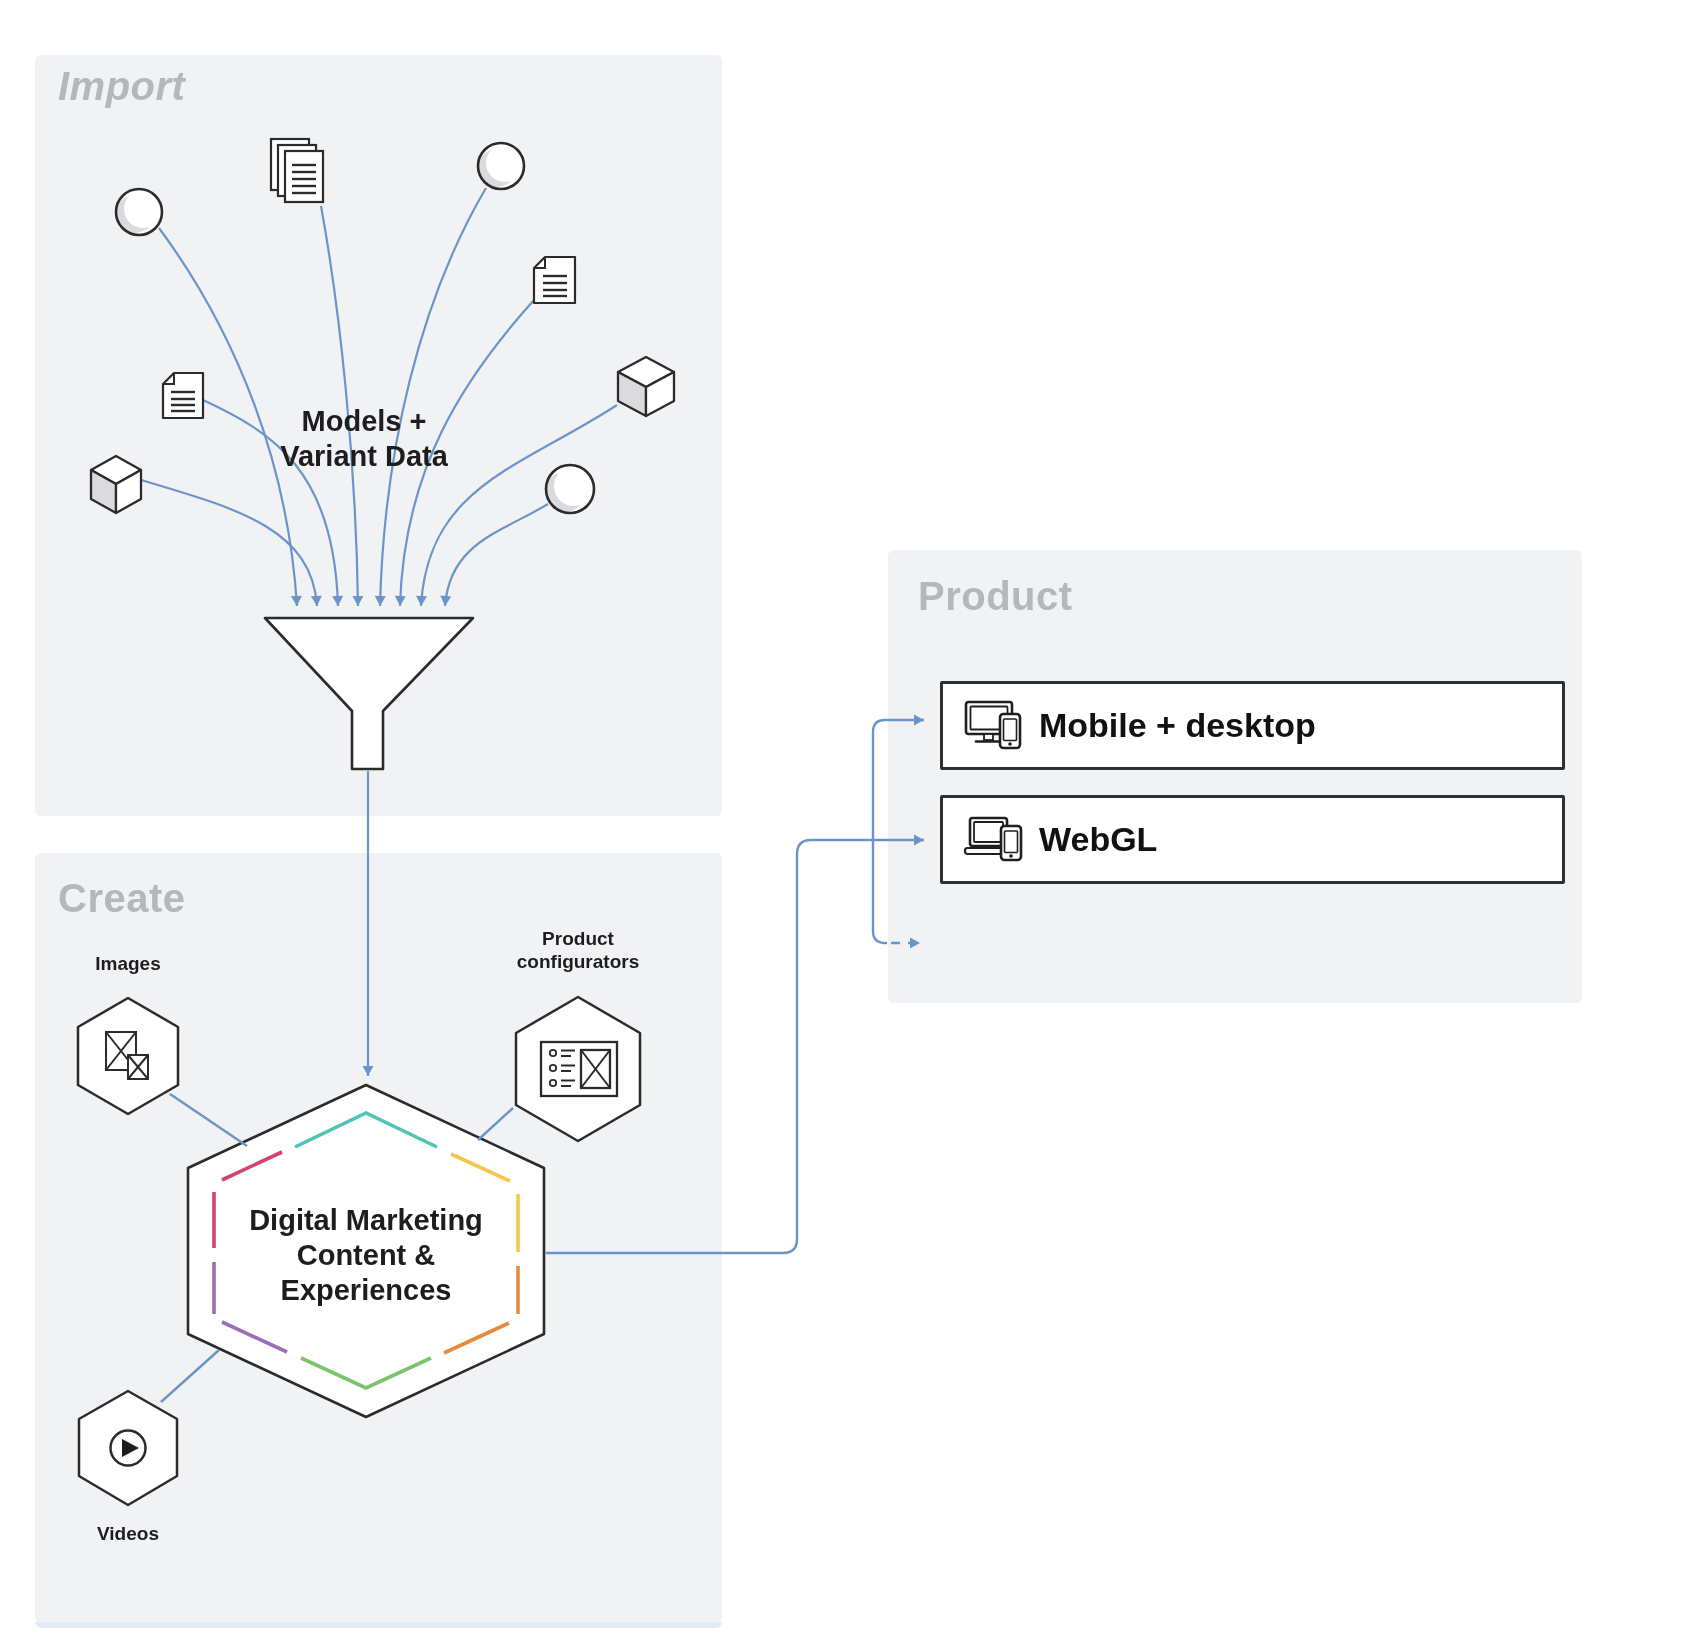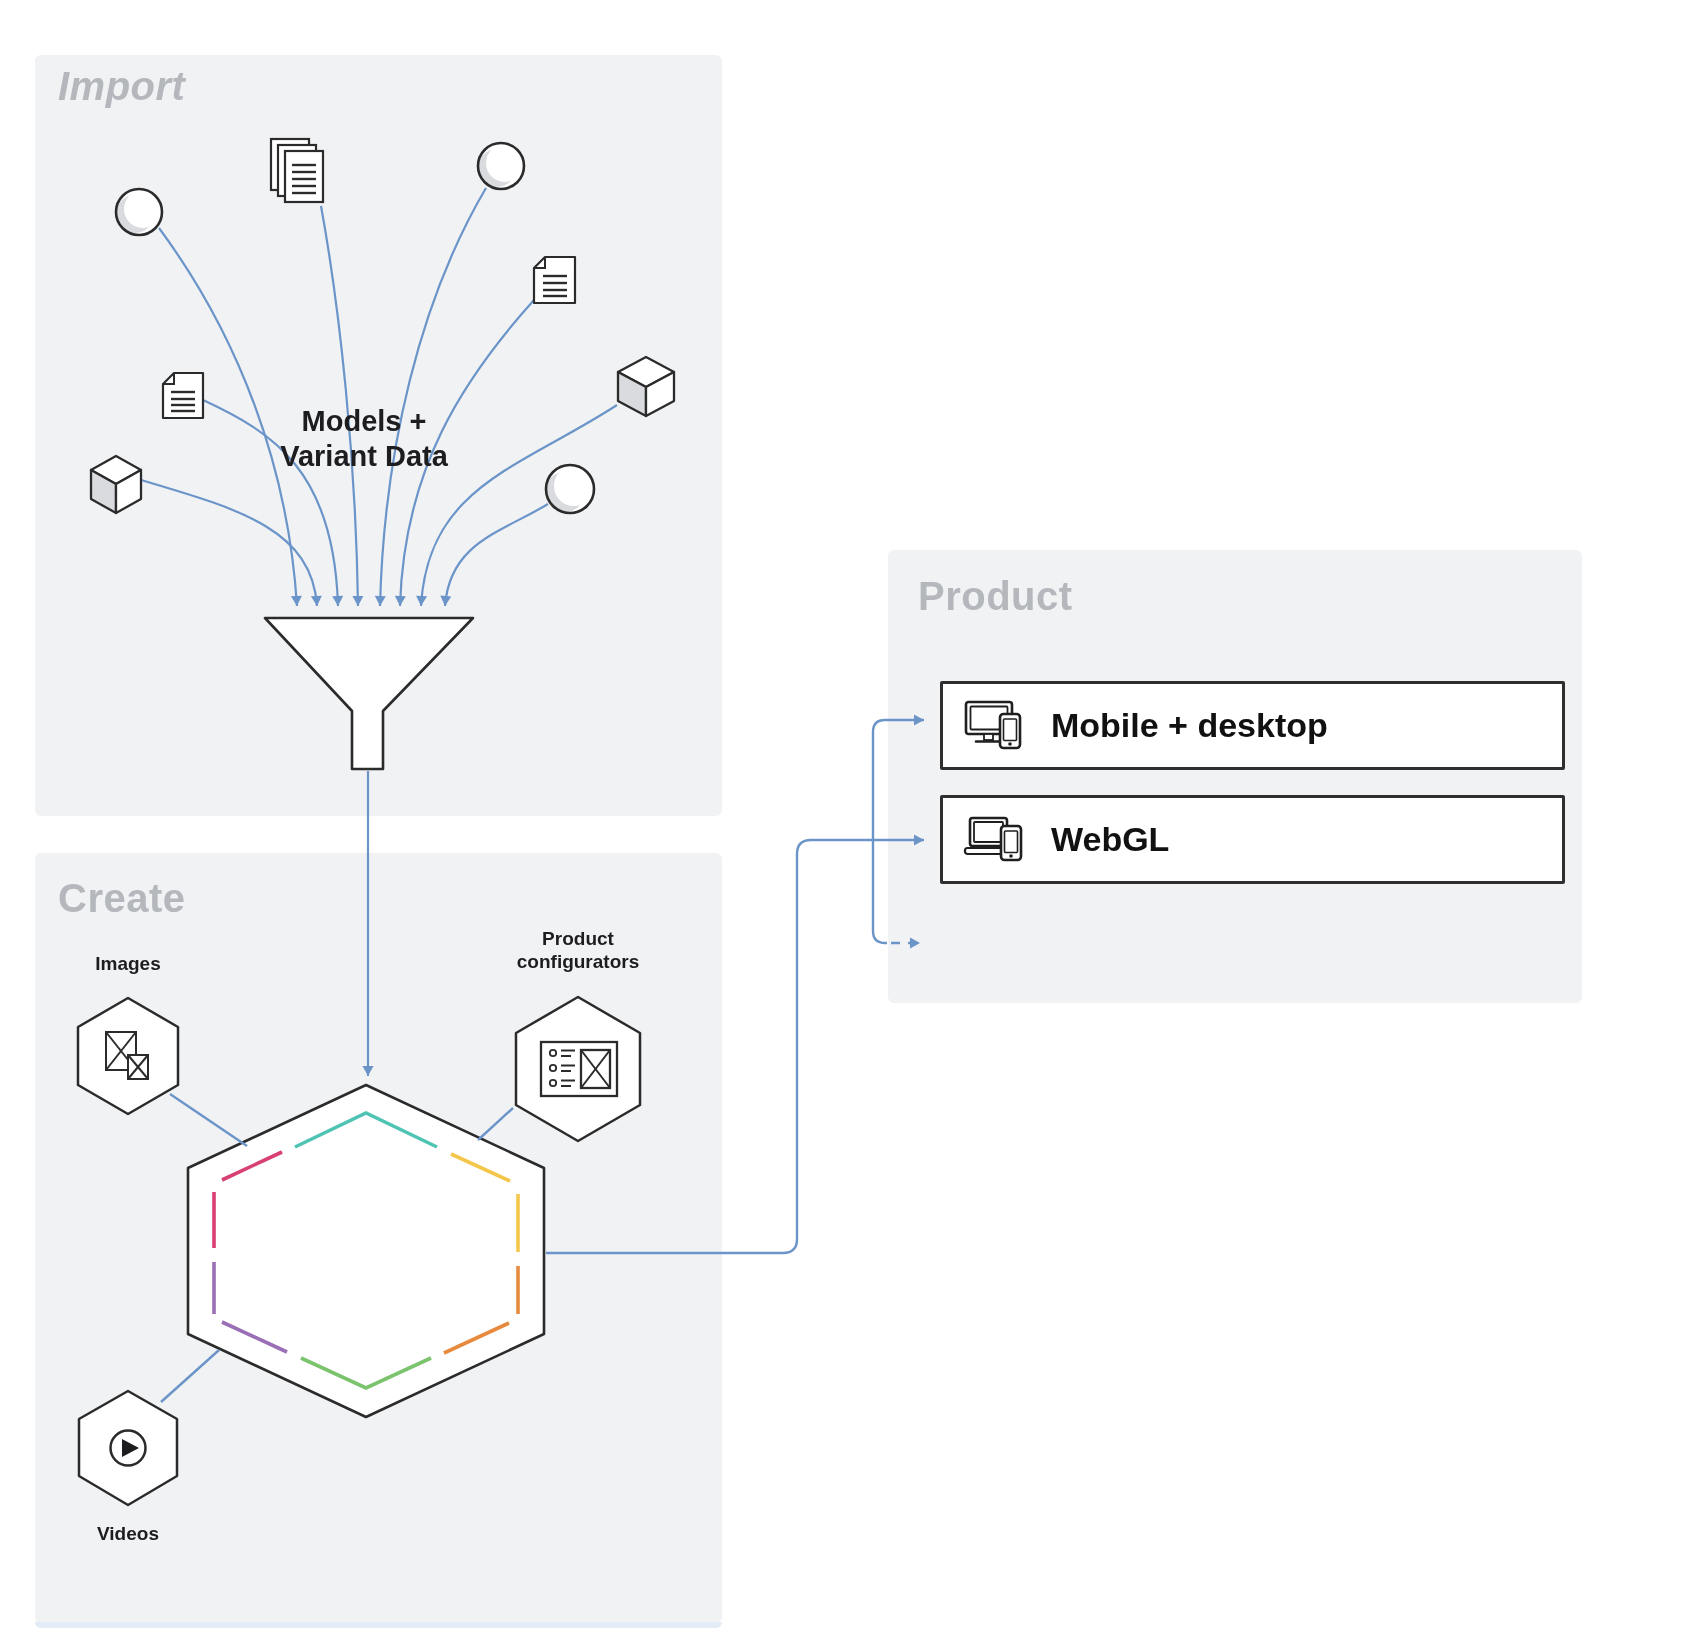--- a/index.html
+++ b/index.html
@@ -23,21 +23,21 @@
   .txt-center{transform:translateX(-50%);}
   .funnel-label{left:364px;top:404px;font-size:29px;line-height:35px;}
   .hex-label{left:366px;top:1203px;font-size:29px;line-height:35px;}
   .small-label{font-size:19px;line-height:23px;}
   .label-images{left:128px;top:952px;}
   .label-product{left:578px;top:927px;}
   .label-videos{left:128px;top:1514px;margin-top:8px;}
   .pub-box{
     position:absolute;left:940px;width:625px;height:89px;box-sizing:border-box;
     background:#ffffff;border:3px solid #2f2f2f;border-radius:2px;
-    display:flex;align-items:center;padding-left:20px;gap:24px;z-index:2;
+    display:flex;align-items:center;padding-left:20px;gap:12px;z-index:2;
   }
   .pub-box-1{top:681px;}
   .pub-box-2{top:795px;}
   .pub-box-3{top:898px;}
   .pub-label{font-size:34px;font-weight:700;color:#111;}
   .pub-icon{flex:0 0 auto;display:block;}
 </style>
 </head>
 <body>
 
@@ -238,18 +238,21 @@
       <path d="M891,943 L920,943" stroke-dasharray="9 8" marker-end="url(#arrowBlue)"></path>
     </g>
   </svg>
 
   <div class="panel-title title-import">Import</div>
   <div class="panel-title title-create">Create</div>
   <div class="panel-title title-publish">Product</div>
 
   <div class="txt txt-center funnel-label">Models +
 Variant Data</div>
+  <div class="txt txt-center hex-label">Digital Marketing
+Content &amp;
+Experiences</div>
   <div class="txt txt-center small-label label-images">Images</div>
   <div class="txt txt-center small-label label-product">Product
 configurators</div>
   <div class="txt txt-center small-label label-videos">Videos</div>
 
 </div>
 
 </body></html>

